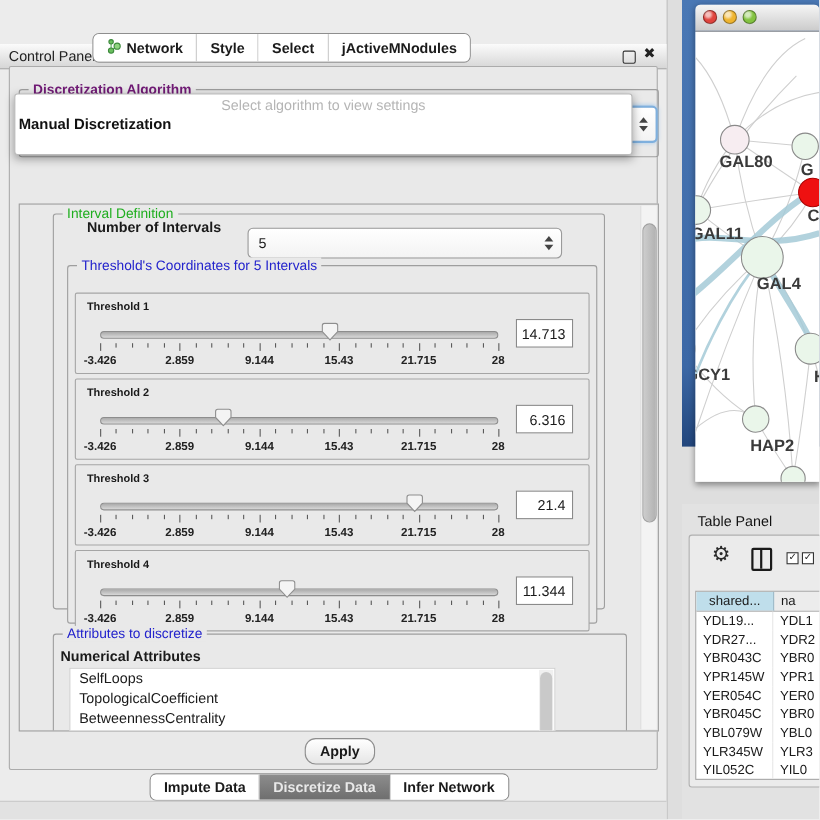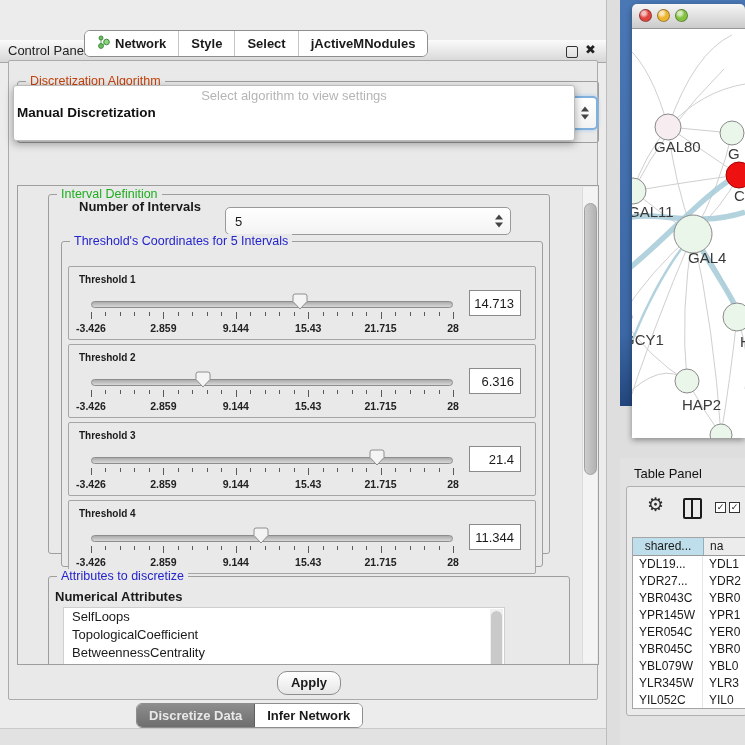--- a/index.html
+++ b/index.html
@@ -20,21 +20,21 @@
   #top-tabs{position:absolute;left:84px;top:30px;}
   #bottom-tabs{position:absolute;left:136px;top:703px;}
   #bottom-strip{position:absolute;left:0;top:728px;width:606px;height:17px;background:#e2e2e2;border-top:1px solid #cacaca;}
 
   #cp-main{position:absolute;left:8px;top:60px;width:588px;height:638px;border:1px solid #ababab;background:#e9e9e9;border-radius:2px;}
 
   .groupbox{position:absolute;border:1px solid #9e9e9e;border-radius:3px;}
   .glabel{position:absolute;top:-8px;left:8px;background:#e9e9e9;padding:0 4px;font-size:12.5px;white-space:nowrap;}
   .glabel.green{color:#1fae1f;}
   .glabel.blue{color:#2323cc;}
-  .glabel.dark{color:#c2410c;}
+  .glabel.dark{color:#701a75;font-weight:bold;}
 
   .combo{position:absolute;background:linear-gradient(#ffffff,#f3f3f3);border:1px solid #9a9a9a;border-radius:5px;font-size:13px;}
   .combo .ctext{position:absolute;left:9px;top:50%;transform:translateY(-50%);white-space:nowrap;}
   .stepper{position:absolute;right:7px;top:50%;transform:translateY(-50%);}
   .arr-up{width:0;height:0;border-left:4px solid transparent;border-right:4px solid transparent;border-bottom:5px solid #444;margin-bottom:3px;}
   .arr-down{width:0;height:0;border-left:4px solid transparent;border-right:4px solid transparent;border-top:5px solid #444;}
   .combo.focused{border:2px solid #7fb0de;box-shadow:0 0 4px #a5c9ec;}
 
   
   #algo-popup{position:absolute;left:4px;top:24px;width:560px;height:54px;background:#fff;border:1px solid #bbb;border-radius:3px;
@@ -67,21 +67,21 @@
   #attr-list{position:absolute;left:14px;top:30px;width:440px;height:106px;background:#fff;border:1px solid #cfcfcf;overflow:hidden;}
   .attr-item{font-size:13px;line-height:18px;padding-left:8px;white-space:nowrap;}
   #attr-scroll{position:absolute;right:1px;top:1px;bottom:1px;width:13px;background:#f0f0f0;}
   #attr-scroll .thumb{position:absolute;left:1px;right:1px;top:2px;height:92%;background:#c9c9c9;border-radius:6px;}
 
   .apply-btn{position:absolute;left:268px;top:610px;width:62px;height:22px;border:1px solid #8e8e8e;border-radius:10px;
              background:linear-gradient(#ffffff,#e6e6e6);font-size:13px;font-weight:bold;text-align:center;line-height:21px;}
 
   
   #right{position:absolute;left:620px;top:0;width:125px;height:745px;}
-  #net-region{position:absolute;left:0;top:0;width:125px;height:406px;background:linear-gradient(180deg,#4a78b5 0%,#3c68a6 82%,#22467c 100%);}
+  #net-region{position:absolute;left:0;top:0;width:125px;height:406px;background:linear-gradient(180deg,#4a78b5 0%,#3c68a6 82%,#22467c 100%);font-weight:bold;}
   #net-window{position:absolute;left:12px;top:4px;width:113px;height:434px;border-radius:5px 5px 0 0;overflow:hidden;box-shadow:0 2px 6px rgba(0,0,0,.4);}
   .net-titlebar{position:relative;height:24px;background:linear-gradient(#f6f6f6,#cbcbcb);border-bottom:1px solid #979797;}
   .light{position:absolute;top:5px;width:13px;height:13px;border-radius:50%;border:1px solid rgba(0,0,0,.35);box-sizing:border-box;}
   .net-canvas{position:relative;height:410px;background:#fff;}
   .net-canvas svg{display:block;}
 
   #table-region{position:absolute;left:0;top:458px;width:125px;height:287px;background:#e2e2e2;}
   .tp-title{position:absolute;left:14px;top:8px;font-size:13px;color:#111;}
   .tp-body{position:absolute;left:6px;top:28px;width:119px;height:228px;border:1px solid #b0b0b0;border-radius:3px;background:#ebebeb;}
   .gear{position:absolute;left:20px;top:6px;font-size:19px;color:#2b2b2b;font-family:"DejaVu Sans",sans-serif;}
@@ -387,20 +387,23 @@
 
         <div class="vscroll">
             <div class="thumb"></div>
           </div>
       </div>
 
       <div class="apply-btn">Apply</div>
     </div>
 
     <div id="bottom-tabs" class="tabgroup">
+      <div class="tab">
+          <span>Impute Data</span>
+        </div>
       <div class="tab sel">
           <span>Discretize Data</span>
         </div>
       <div class="tab">
           <span>Infer Network</span>
         </div>
     </div>
     <div id="bottom-strip"></div>
   </div>
 

